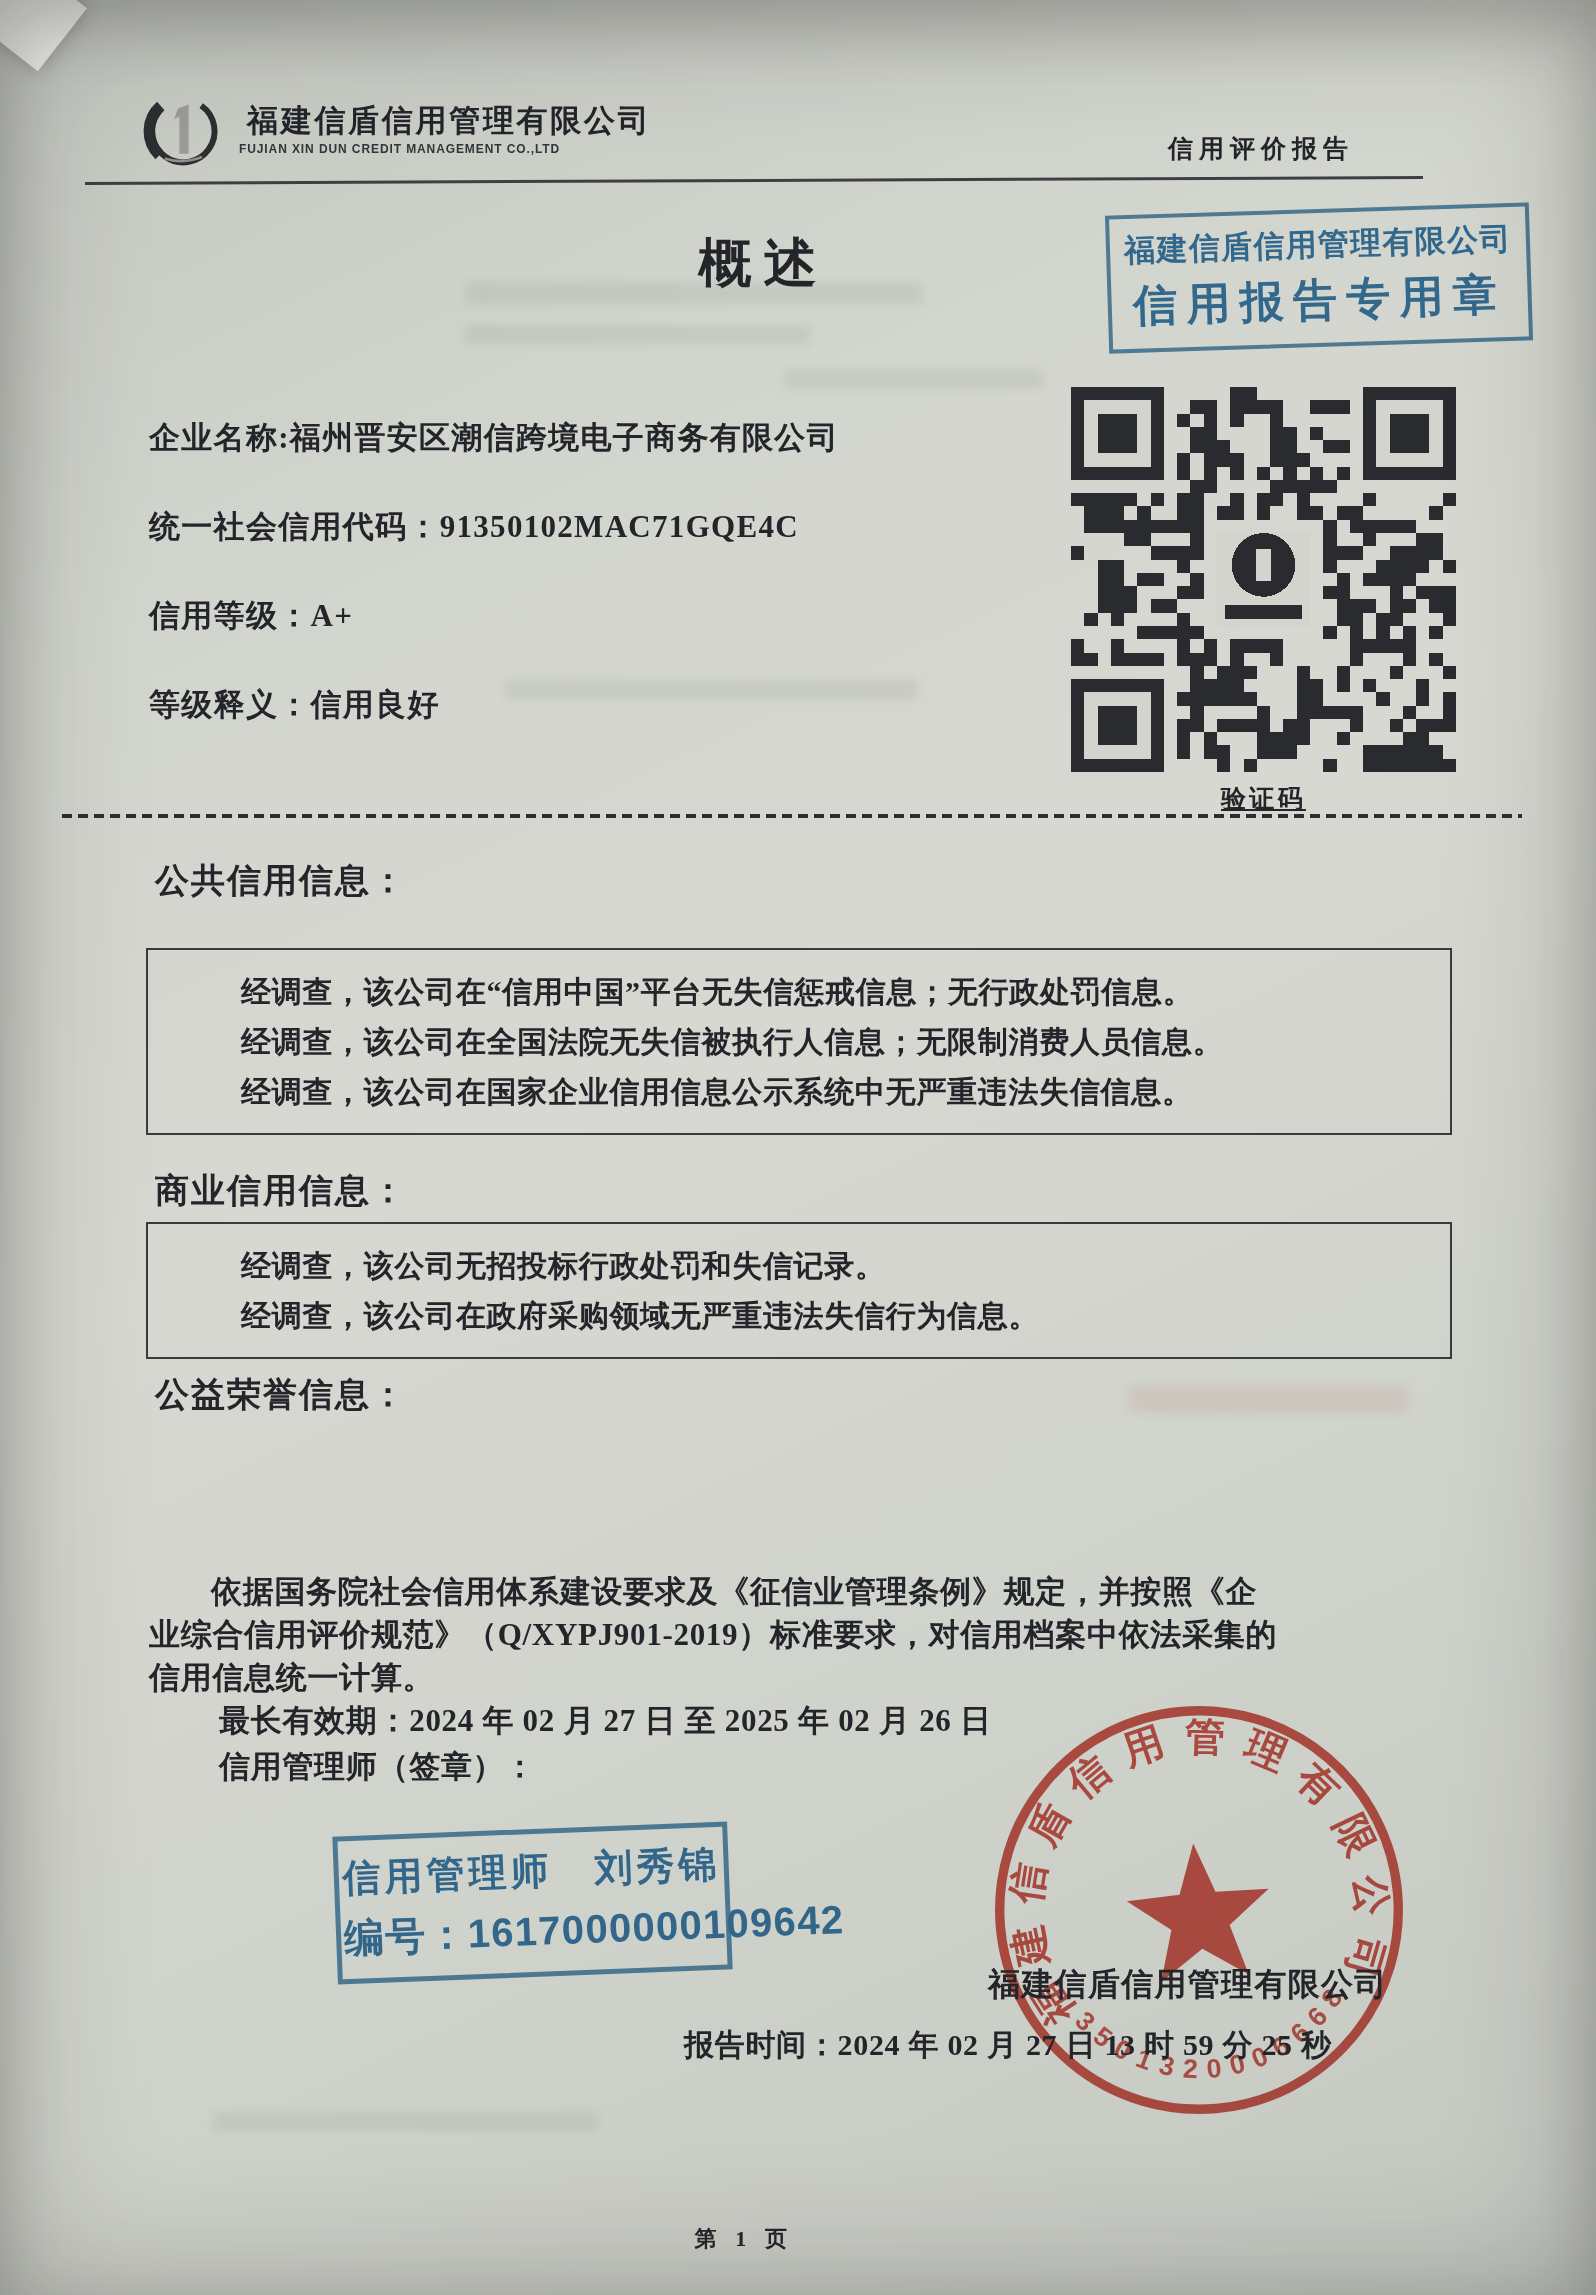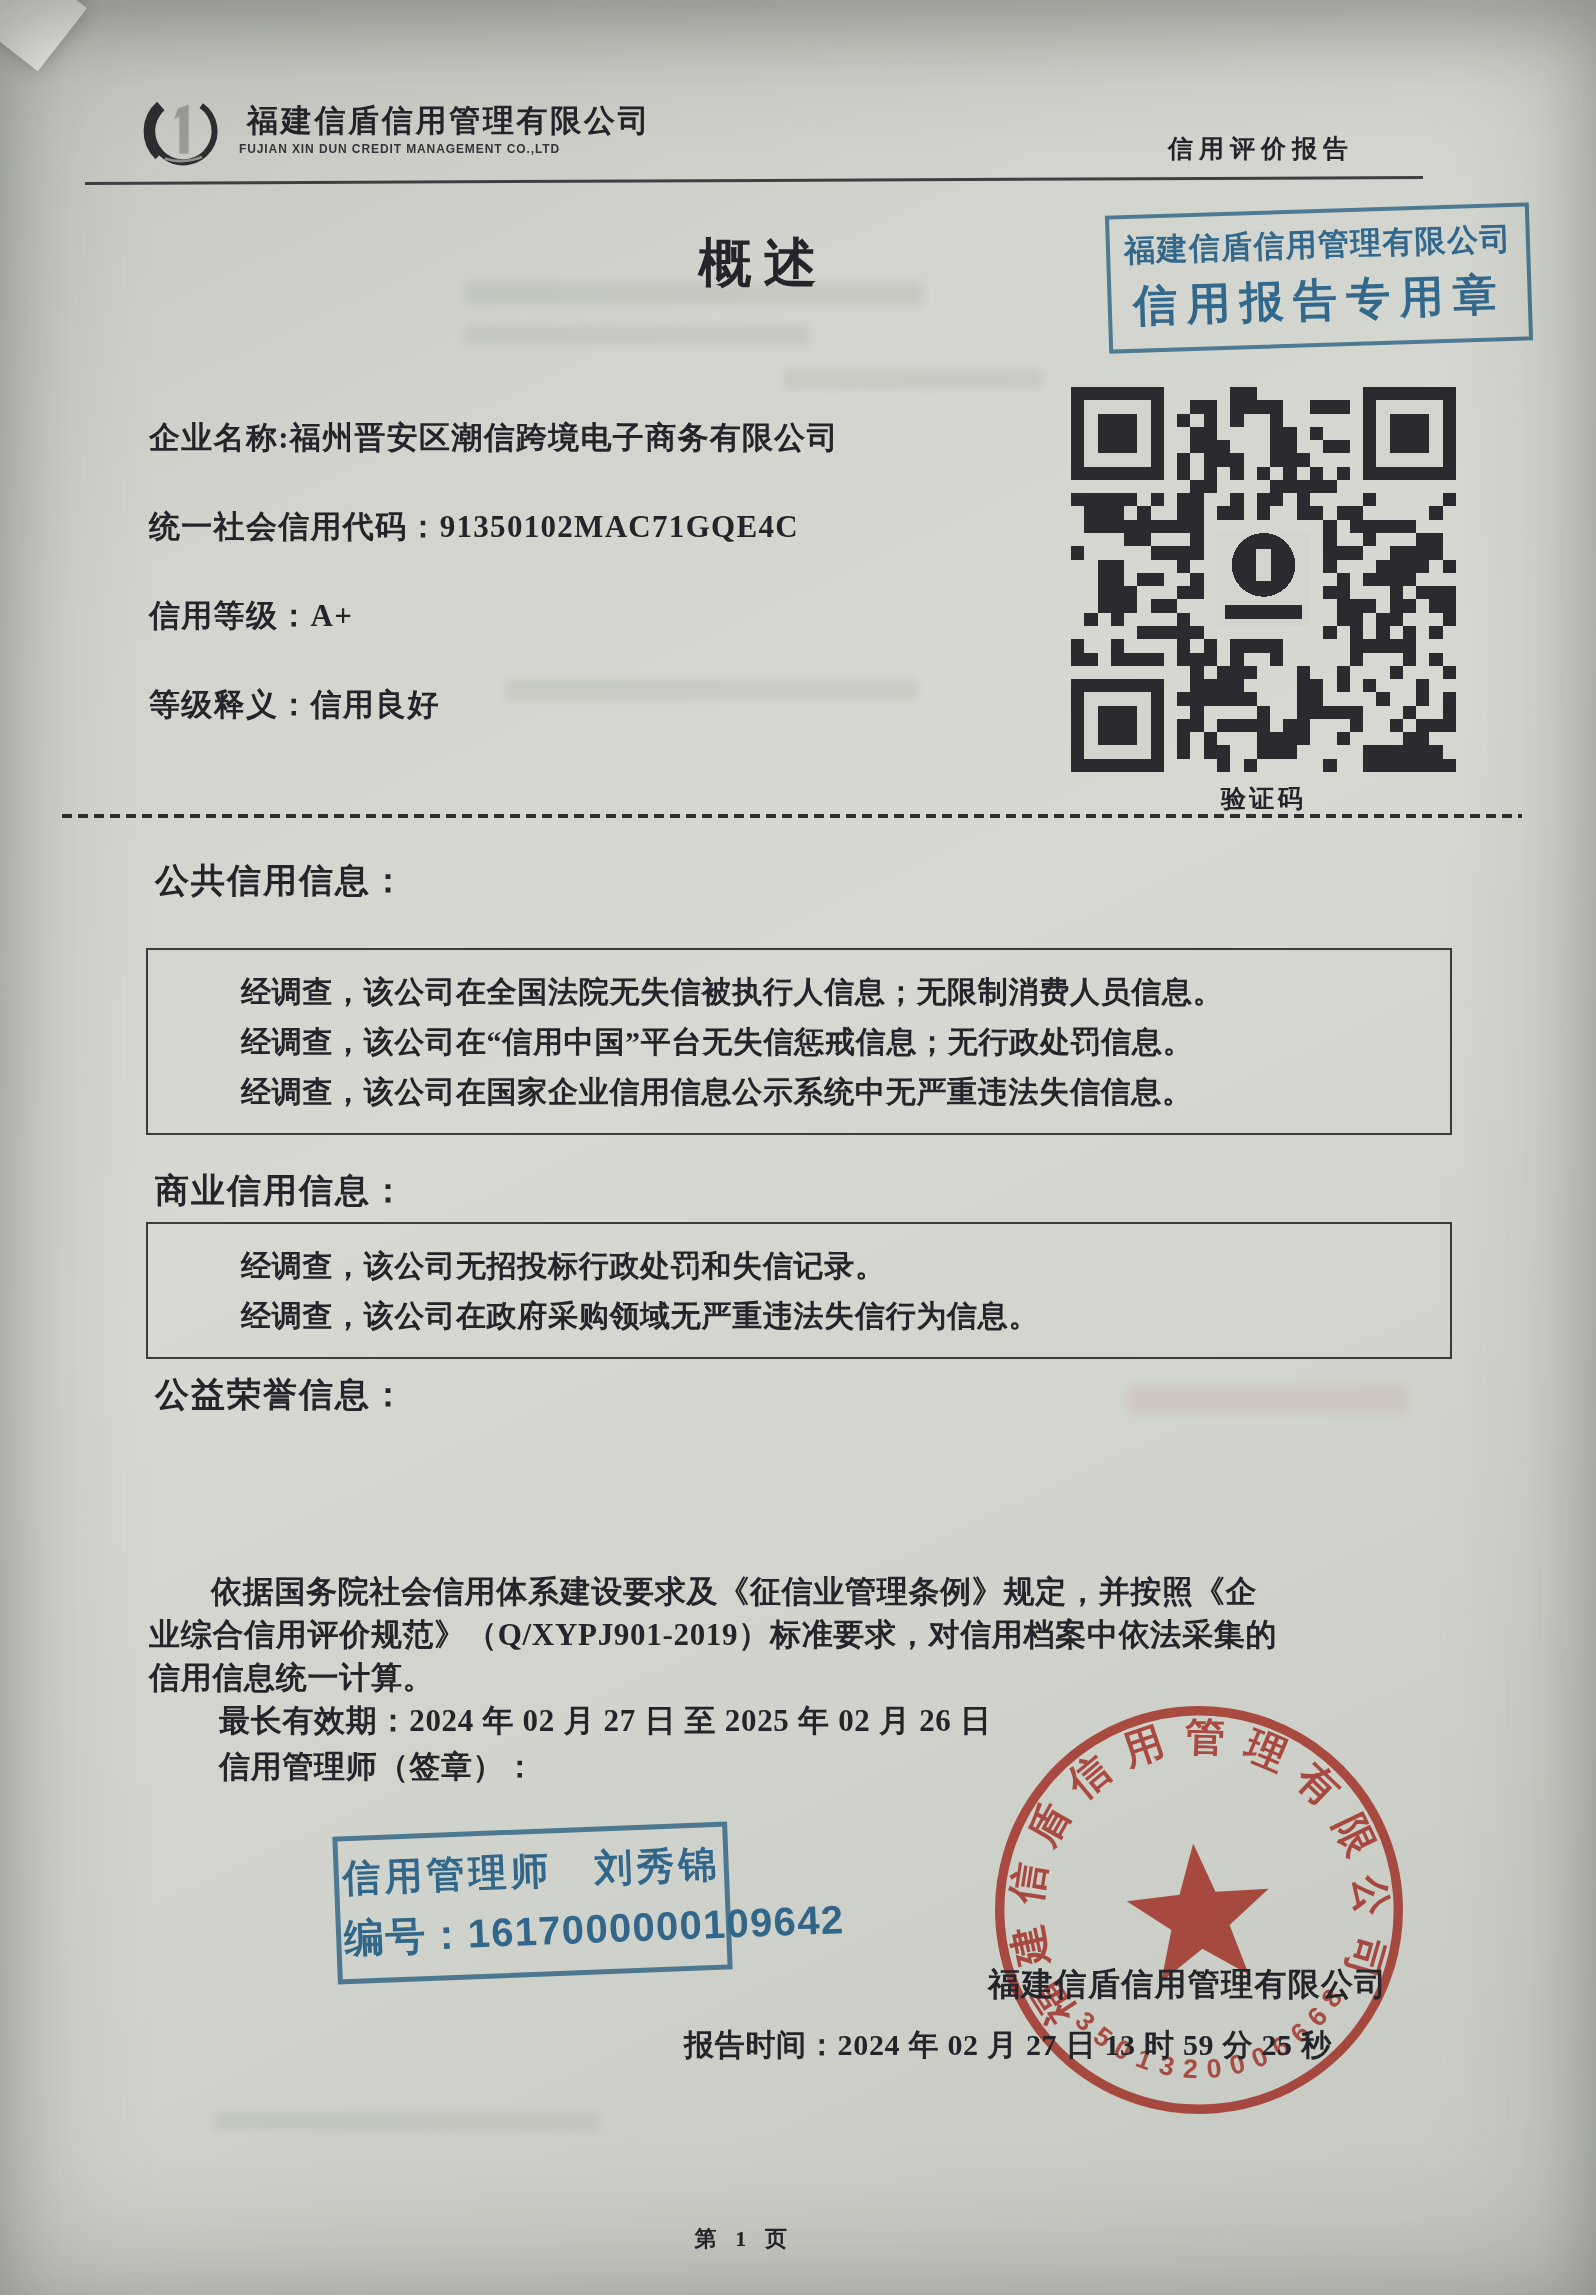--- a/index.html
+++ b/index.html
@@ -33,21 +33,21 @@
   .seal-manager{left:335px;top:1829px;width:380px;padding:12px 2.7px 13.3px 2.7px;transform:rotate(-2.2deg);border-width:5.3px;}
   .seal-manager .l1{font-size:38px;letter-spacing:4px;white-space:nowrap;}
   .seal-manager .l2{font-size:40px;letter-spacing:1.3px;margin-top:6.6px;white-space:nowrap;
     font-family:"Liberation Sans","DejaVu Sans",sans-serif;font-weight:700;}
 
   
   .field{left:149px;font-size:31px;font-weight:700;letter-spacing:1.3px;white-space:nowrap;}
 
   
   .qr-wrap{left:1071px;top:387px;width:385px;height:385px;}
-  .qr-label{left:1071px;top:782px;width:385px;text-align:center;font-size:25px;font-weight:600;letter-spacing:3.3px;}
+  .qr-label{left:1071px;top:782px;width:385px;text-align:center;font-size:25px;font-weight:600;letter-spacing:3.3px;text-decoration:underline;}
 
   .divider{left:62px;top:814px;width:1460px;height:4px;
     background:repeating-linear-gradient(90deg,#2d2e30 0 10px,transparent 10px 16px);}
 
   .section-h{left:155px;font-size:34px;font-weight:700;letter-spacing:2px;white-space:nowrap;}
   .info-box{left:146px;width:1306px;border:2.7px solid #3a3b3e;padding:17.3px 33px 16px 33px;box-sizing:border-box;}
   .info-box p{margin:0;font-size:30px;font-weight:600;line-height:50px;text-indent:2em;letter-spacing:0.7px;white-space:nowrap;}
 
   .para{left:149px;width:1305px;}
   .para p{margin:0;font-size:31px;font-weight:600;line-height:43px;letter-spacing:0.7px;white-space:nowrap;}
@@ -407,22 +407,22 @@
         <rect x="11.6" y="16.4" width="5.8" height="1.1" fill="#2a2b2e"></rect>
         <rect x="13.9" y="12.2" width="1.2" height="2.4" fill="#d2d4cd"></rect>
       </svg>
   </div>
   <div class="abs qr-label">验证码</div>
 
   <div class="abs divider"></div>
 
   <div class="abs section-h" style="top:858px;">公共信用信息：</div>
   <div class="abs info-box" style="top:948px;">
+    <p>经调查，该公司在“信用中国”平台无失信惩戒信息；无行政处罚信息。</p>
     <p>经调查，该公司在全国法院无失信被执行人信息；无限制消费人员信息。</p>
-    <p>经调查，该公司在“信用中国”平台无失信惩戒信息；无行政处罚信息。</p>
     <p>经调查，该公司在国家企业信用信息公示系统中无严重违法失信信息。</p>
   </div>
 
   <div class="abs section-h" style="top:1168px;">商业信用信息：</div>
   <div class="abs info-box" style="top:1222px;">
     <p>经调查，该公司无招投标行政处罚和失信记录。</p>
     <p>经调查，该公司在政府采购领域无严重违法失信行为信息。</p>
   </div>
 
   <div class="abs section-h" style="top:1372px;">公益荣誉信息：</div>

